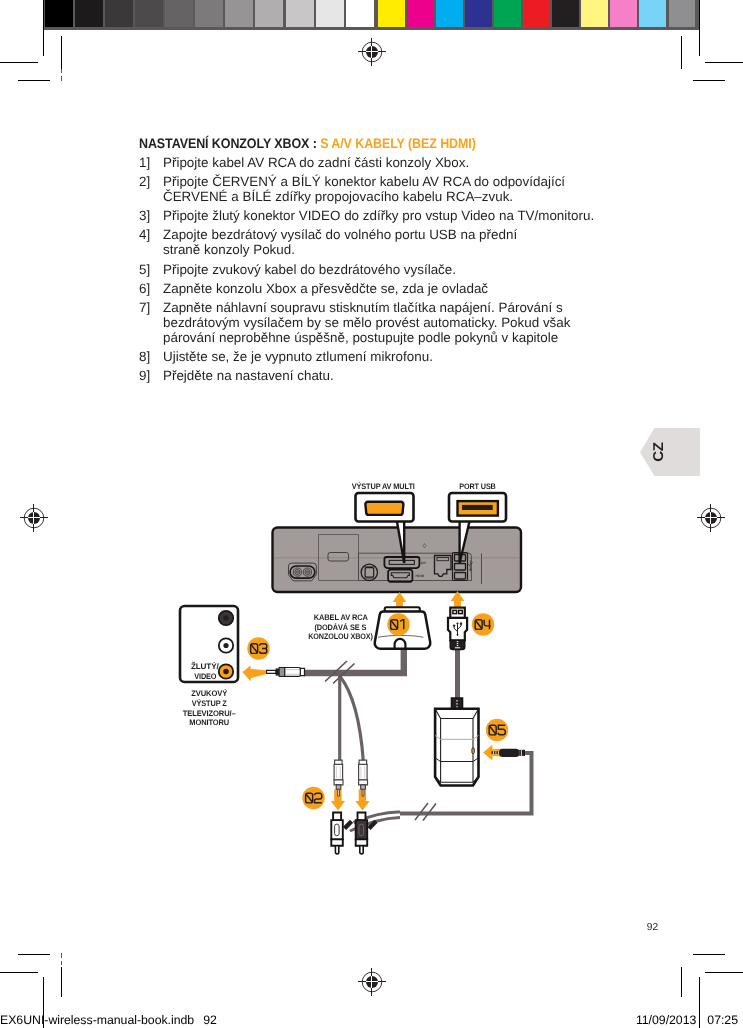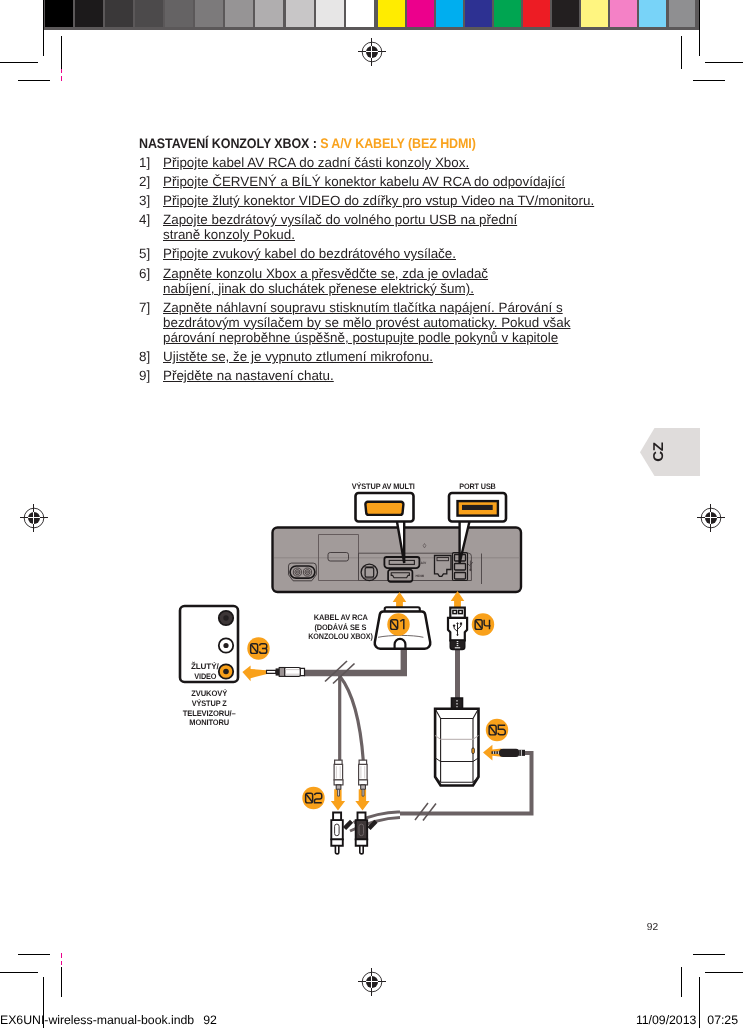--- a/index.html
+++ b/index.html
@@ -25,21 +25,21 @@
   
   #content{position:absolute;left:139px;top:137px;width:480px;}
   #heading{font-size:13.8px;font-weight:bold;letter-spacing:-0.1px;
            white-space:nowrap;line-height:14px;
            transform:scaleX(0.905);transform-origin:0 0;}
   #heading .o{color:#f9a31e;}
   .step{display:flex;margin-top:4px;font-size:13.4px;line-height:15.1px;
         letter-spacing:0.01px;}
   .step .n{width:24px;flex:0 0 24px;}
   .step .t{flex:1 1 auto;}
-  .step .t div{white-space:nowrap;text-decoration:underline;}
+  .step .t div{white-space:nowrap;}
 
   
   #diagram{position:absolute;left:0;top:0;width:743px;height:1028px;}
   .dlabel{font-weight:bold;font-size:8.0px;letter-spacing:-0.12px;
           fill:#231f20;text-anchor:middle;}
   .dlabel2{font-weight:bold;font-size:8.0px;letter-spacing:-0.12px;
           fill:#231f20;text-anchor:middle;}
   .portxt{font-size:3.4px;fill:#3d3637;font-weight:bold;}
 
   
@@ -119,20 +119,21 @@
         <div class="step">
           <div class="n">1]</div>
           <div class="t">
             <div>Připojte kabel AV RCA do zadní části konzoly Xbox.</div>
           </div>
         </div>
         <div class="step">
           <div class="n">2]</div>
           <div class="t">
             <div>Připojte ČERVENÝ a BÍLÝ konektor kabelu AV RCA do odpovídající</div>
+            <div>ČERVENÉ a BÍLÉ zdířky propojovacího kabelu RCA–zvuk.</div>
           </div>
         </div>
         <div class="step">
           <div class="n">3]</div>
           <div class="t">
             <div>Připojte žlutý konektor VIDEO do zdířky pro vstup Video na TV/monitoru.</div>
           </div>
         </div>
         <div class="step">
           <div class="n">4]</div>
@@ -144,21 +145,20 @@
         <div class="step">
           <div class="n">5]</div>
           <div class="t">
             <div>Připojte zvukový kabel do bezdrátového vysílače.</div>
           </div>
         </div>
         <div class="step">
           <div class="n">6]</div>
           <div class="t">
             <div>Zapněte konzolu Xbox a přesvědčte se, zda je ovladač</div>
-            <div>nabíjení, jinak do sluchátek přenese elektrický šum).</div>
           </div>
         </div>
         <div class="step">
           <div class="n">7]</div>
           <div class="t">
             <div>Zapněte náhlavní soupravu stisknutím tlačítka napájení. Párování s</div>
             <div>bezdrátovým vysílačem by se mělo provést automaticky. Pokud však</div>
             <div>párování neproběhne úspěšně, postupujte podle pokynů v kapitole</div>
           </div>
         </div>

